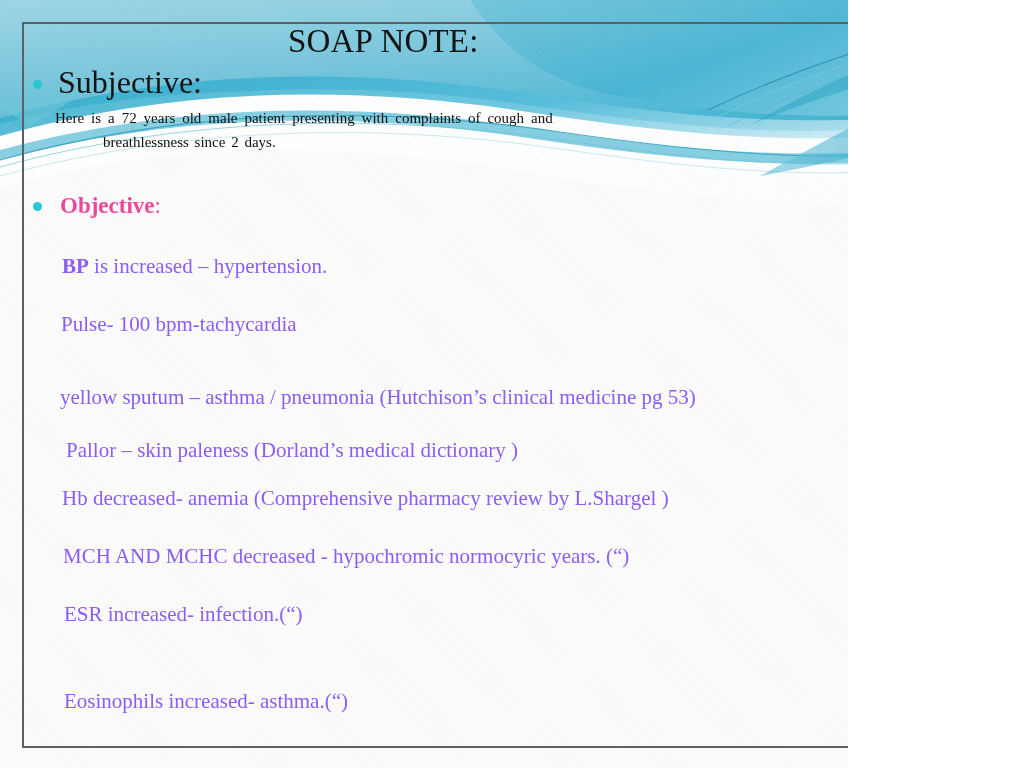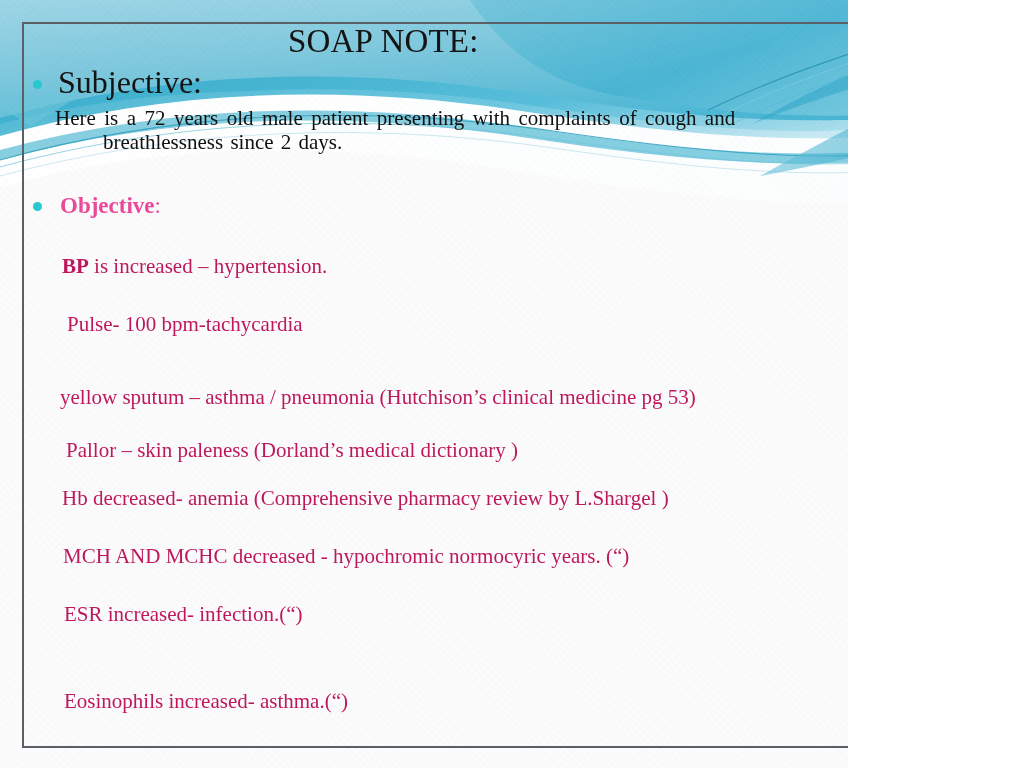--- a/index.html
+++ b/index.html
@@ -110,40 +110,40 @@
     position: absolute;
     left: 33px;
     top: 202px;
   }
 
   .para-sub {
     position: absolute;
     left: 55px;
     top: 106px;
     width: 856px;
-    font-size: 21px;
+    font-size: 15px;
     line-height: 24px;
     color: #101010;
     text-align: justify;
     text-justify: inter-word;
   }
   .para-sub .l1 { display: block; word-spacing: 3.2px; }
   .para-sub .l2 { display: block; word-spacing: 2px; margin-left: 48px; }
 
   .obs-line {
     position: absolute;
     font-size: 21px;
     line-height: 26px;
-    color: #be185d;
+    color: #8b5cf6;
     white-space: nowrap;
   }
   .obs-line b { font-weight: bold; }
 
   .obs-0 { left: 62px; top: 253px; }
-  .obs-1 { left: 61px; top: 311px; margin-left: 6px; }
+  .obs-1 { left: 61px; top: 311px; }
   .obs-2 { left: 60px; top: 384px; }
   .obs-3 { left: 66px; top: 427px; margin-top: 10px; }
   .obs-4 { left: 62px; top: 485px; }
   .obs-5 { left: 63px; top: 543px; }
   .obs-6 { left: 64px; top: 601px; }
   .obs-7 { left: 64px; top: 659px; }
   .obs-8 { left: 64px; top: 688px; }
 </style>
 </head>
 <body>

